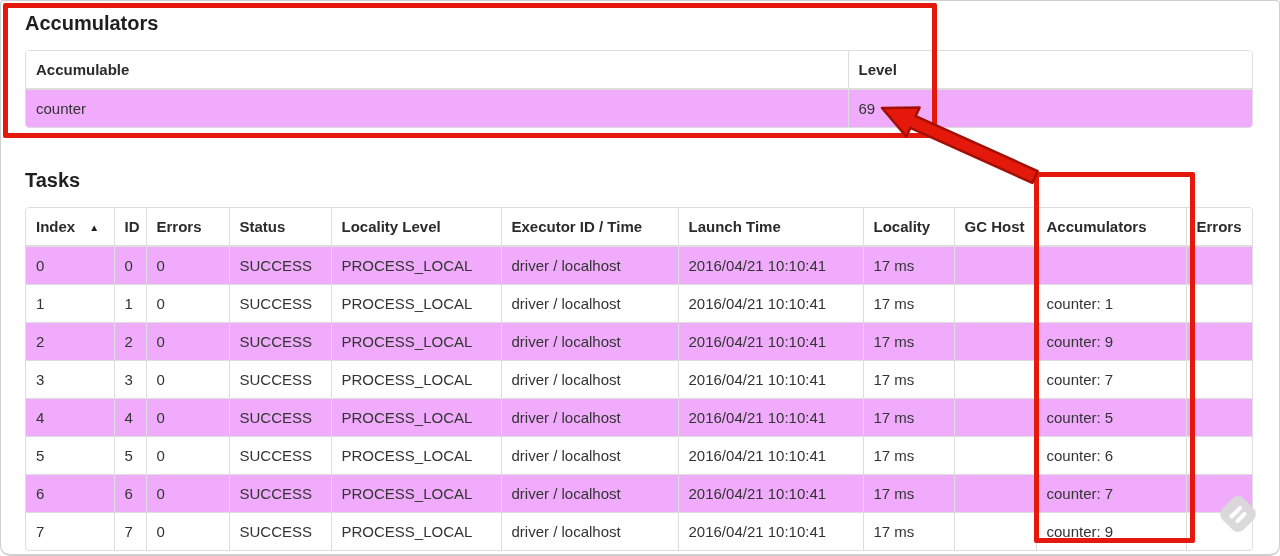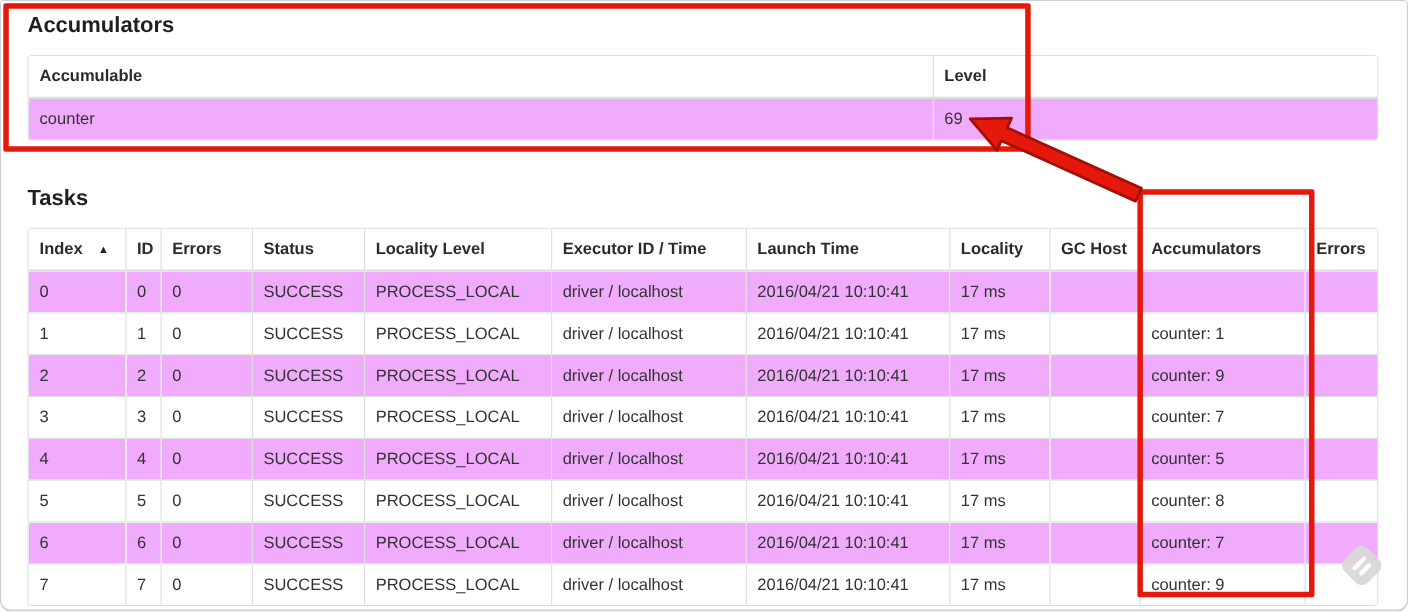--- a/index.html
+++ b/index.html
@@ -229,21 +229,21 @@
           <tr>
             <td>5</td>
             <td>5</td>
             <td>0</td>
             <td>SUCCESS</td>
             <td>PROCESS_LOCAL</td>
             <td>driver / localhost</td>
             <td>2016/04/21 10:10:41</td>
             <td>17 ms</td>
             <td></td>
-            <td>counter: 8</td>
+            <td>counter: 6</td>
             <td></td>
           </tr>
           <tr>
             <td>6</td>
             <td>6</td>
             <td>0</td>
             <td>SUCCESS</td>
             <td>PROCESS_LOCAL</td>
             <td>driver / localhost</td>
             <td>2016/04/21 10:10:41</td>

